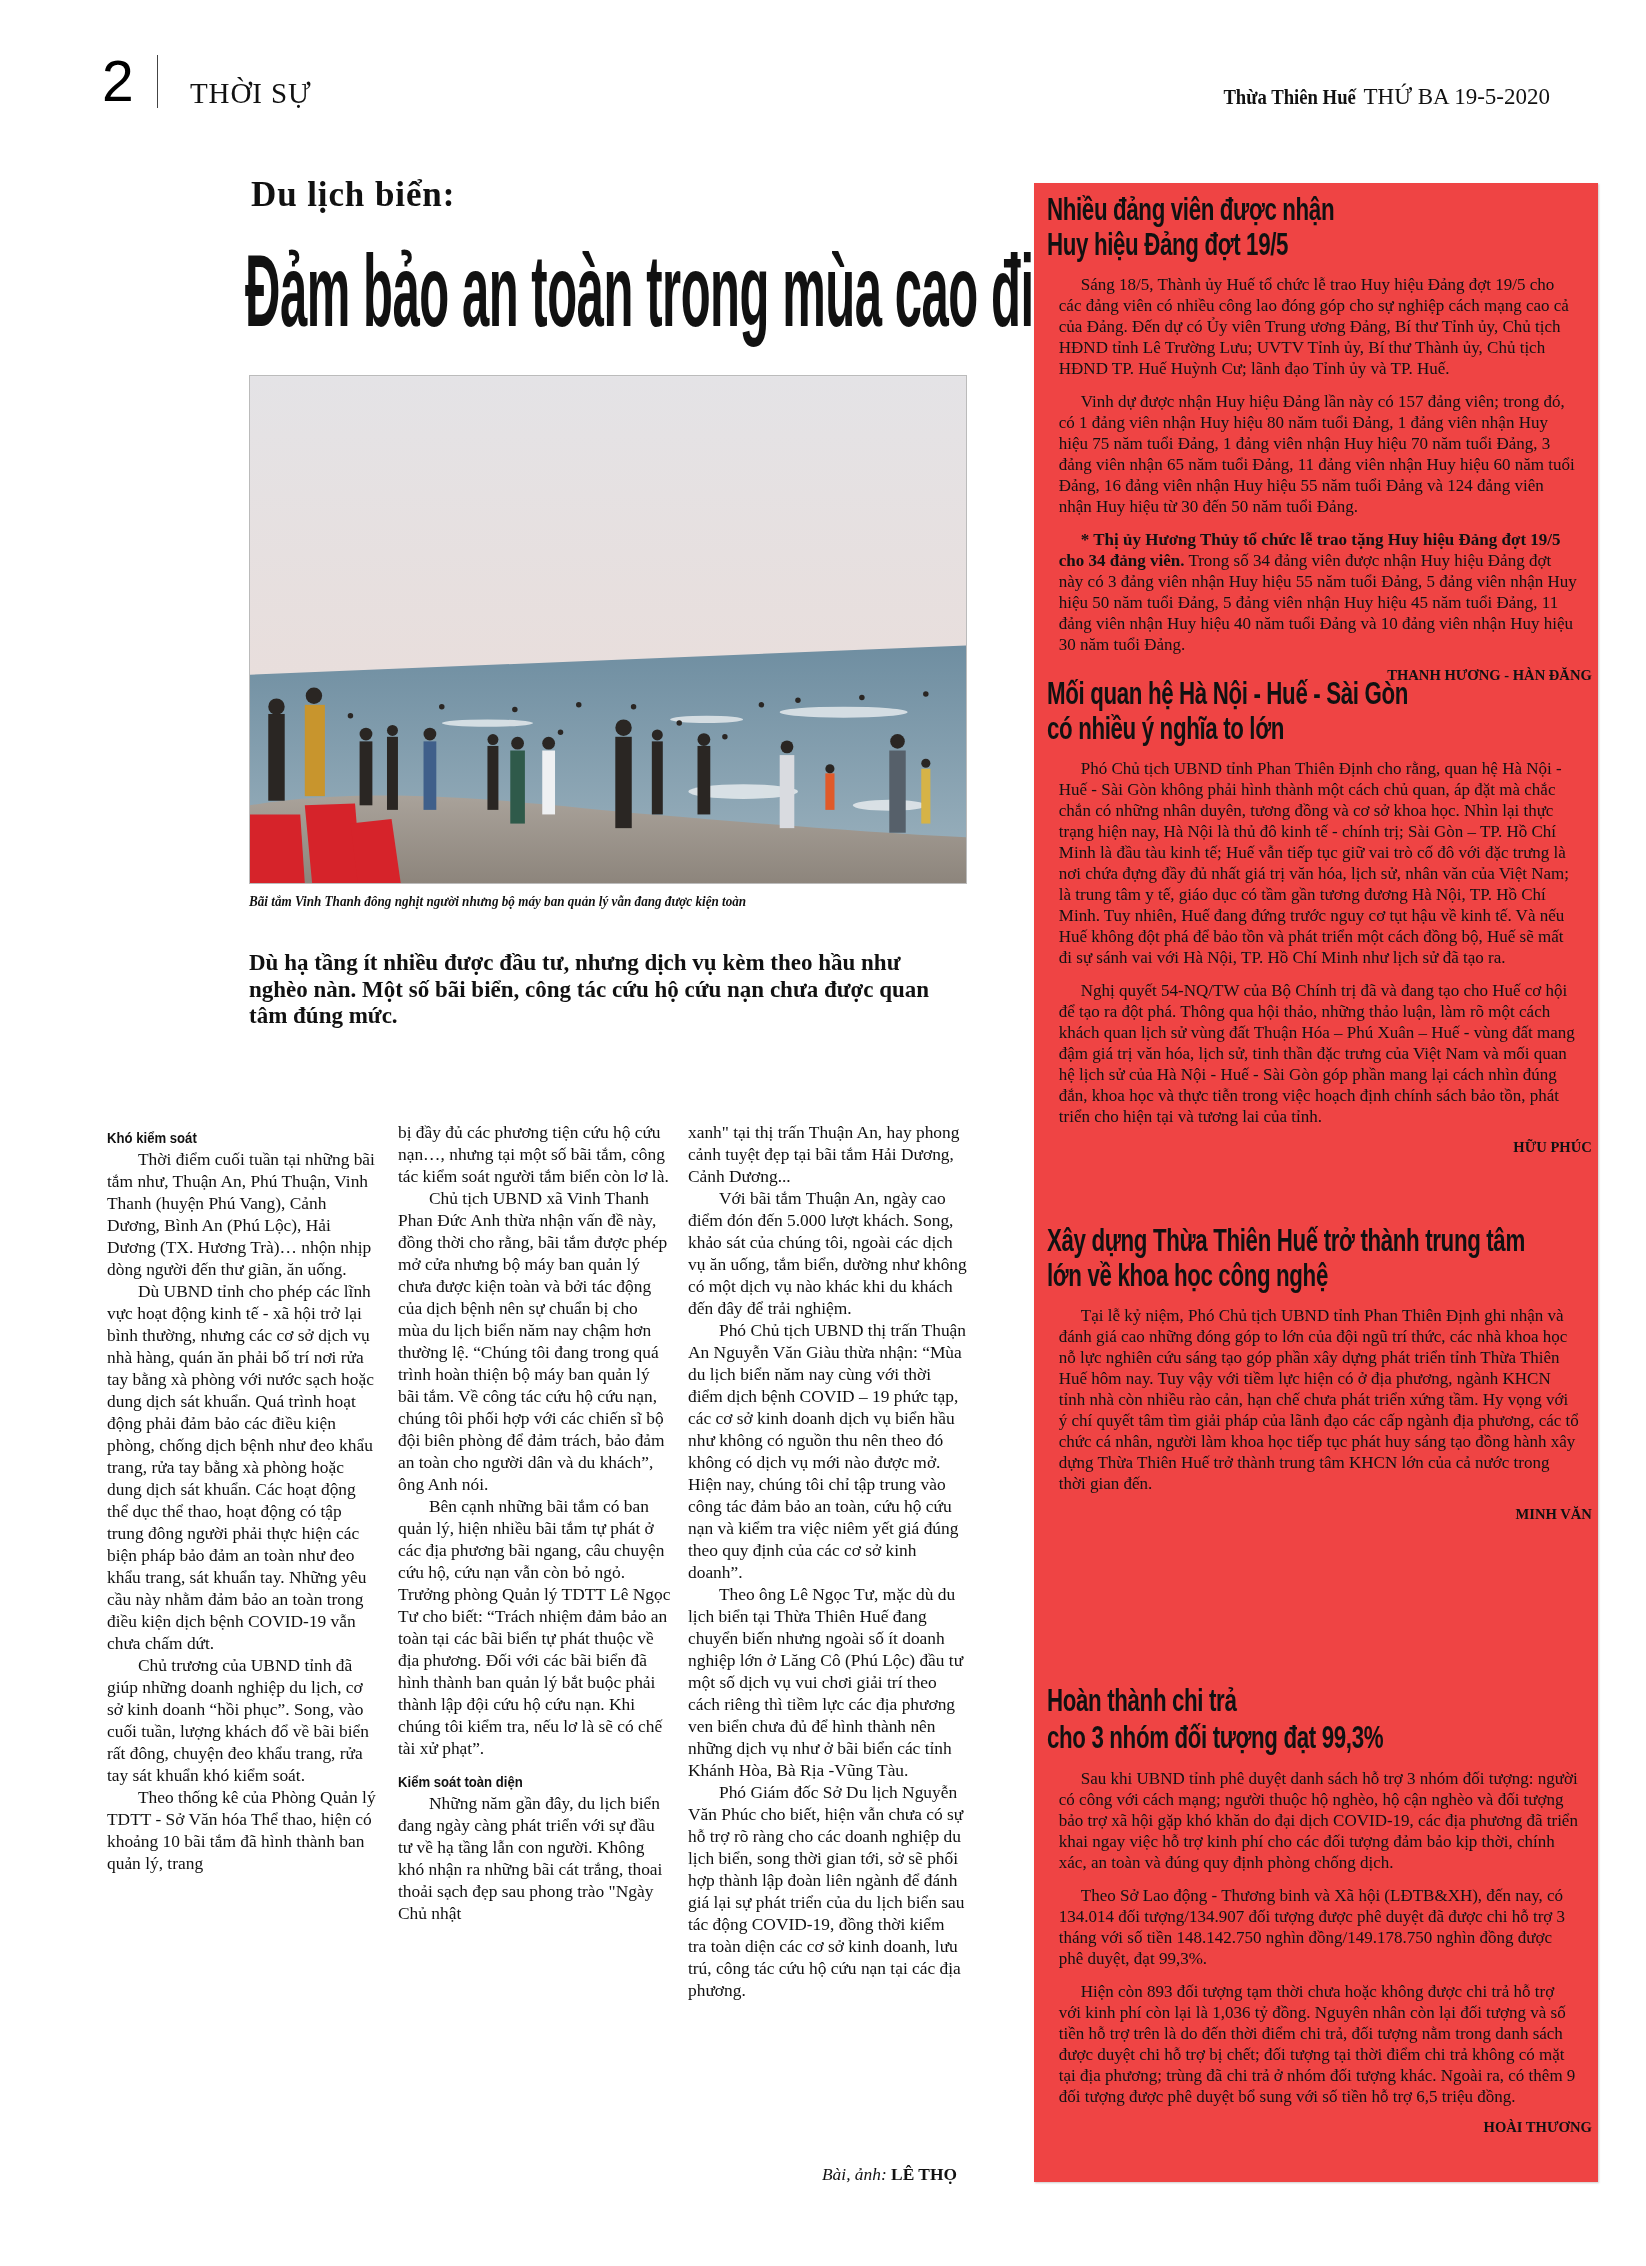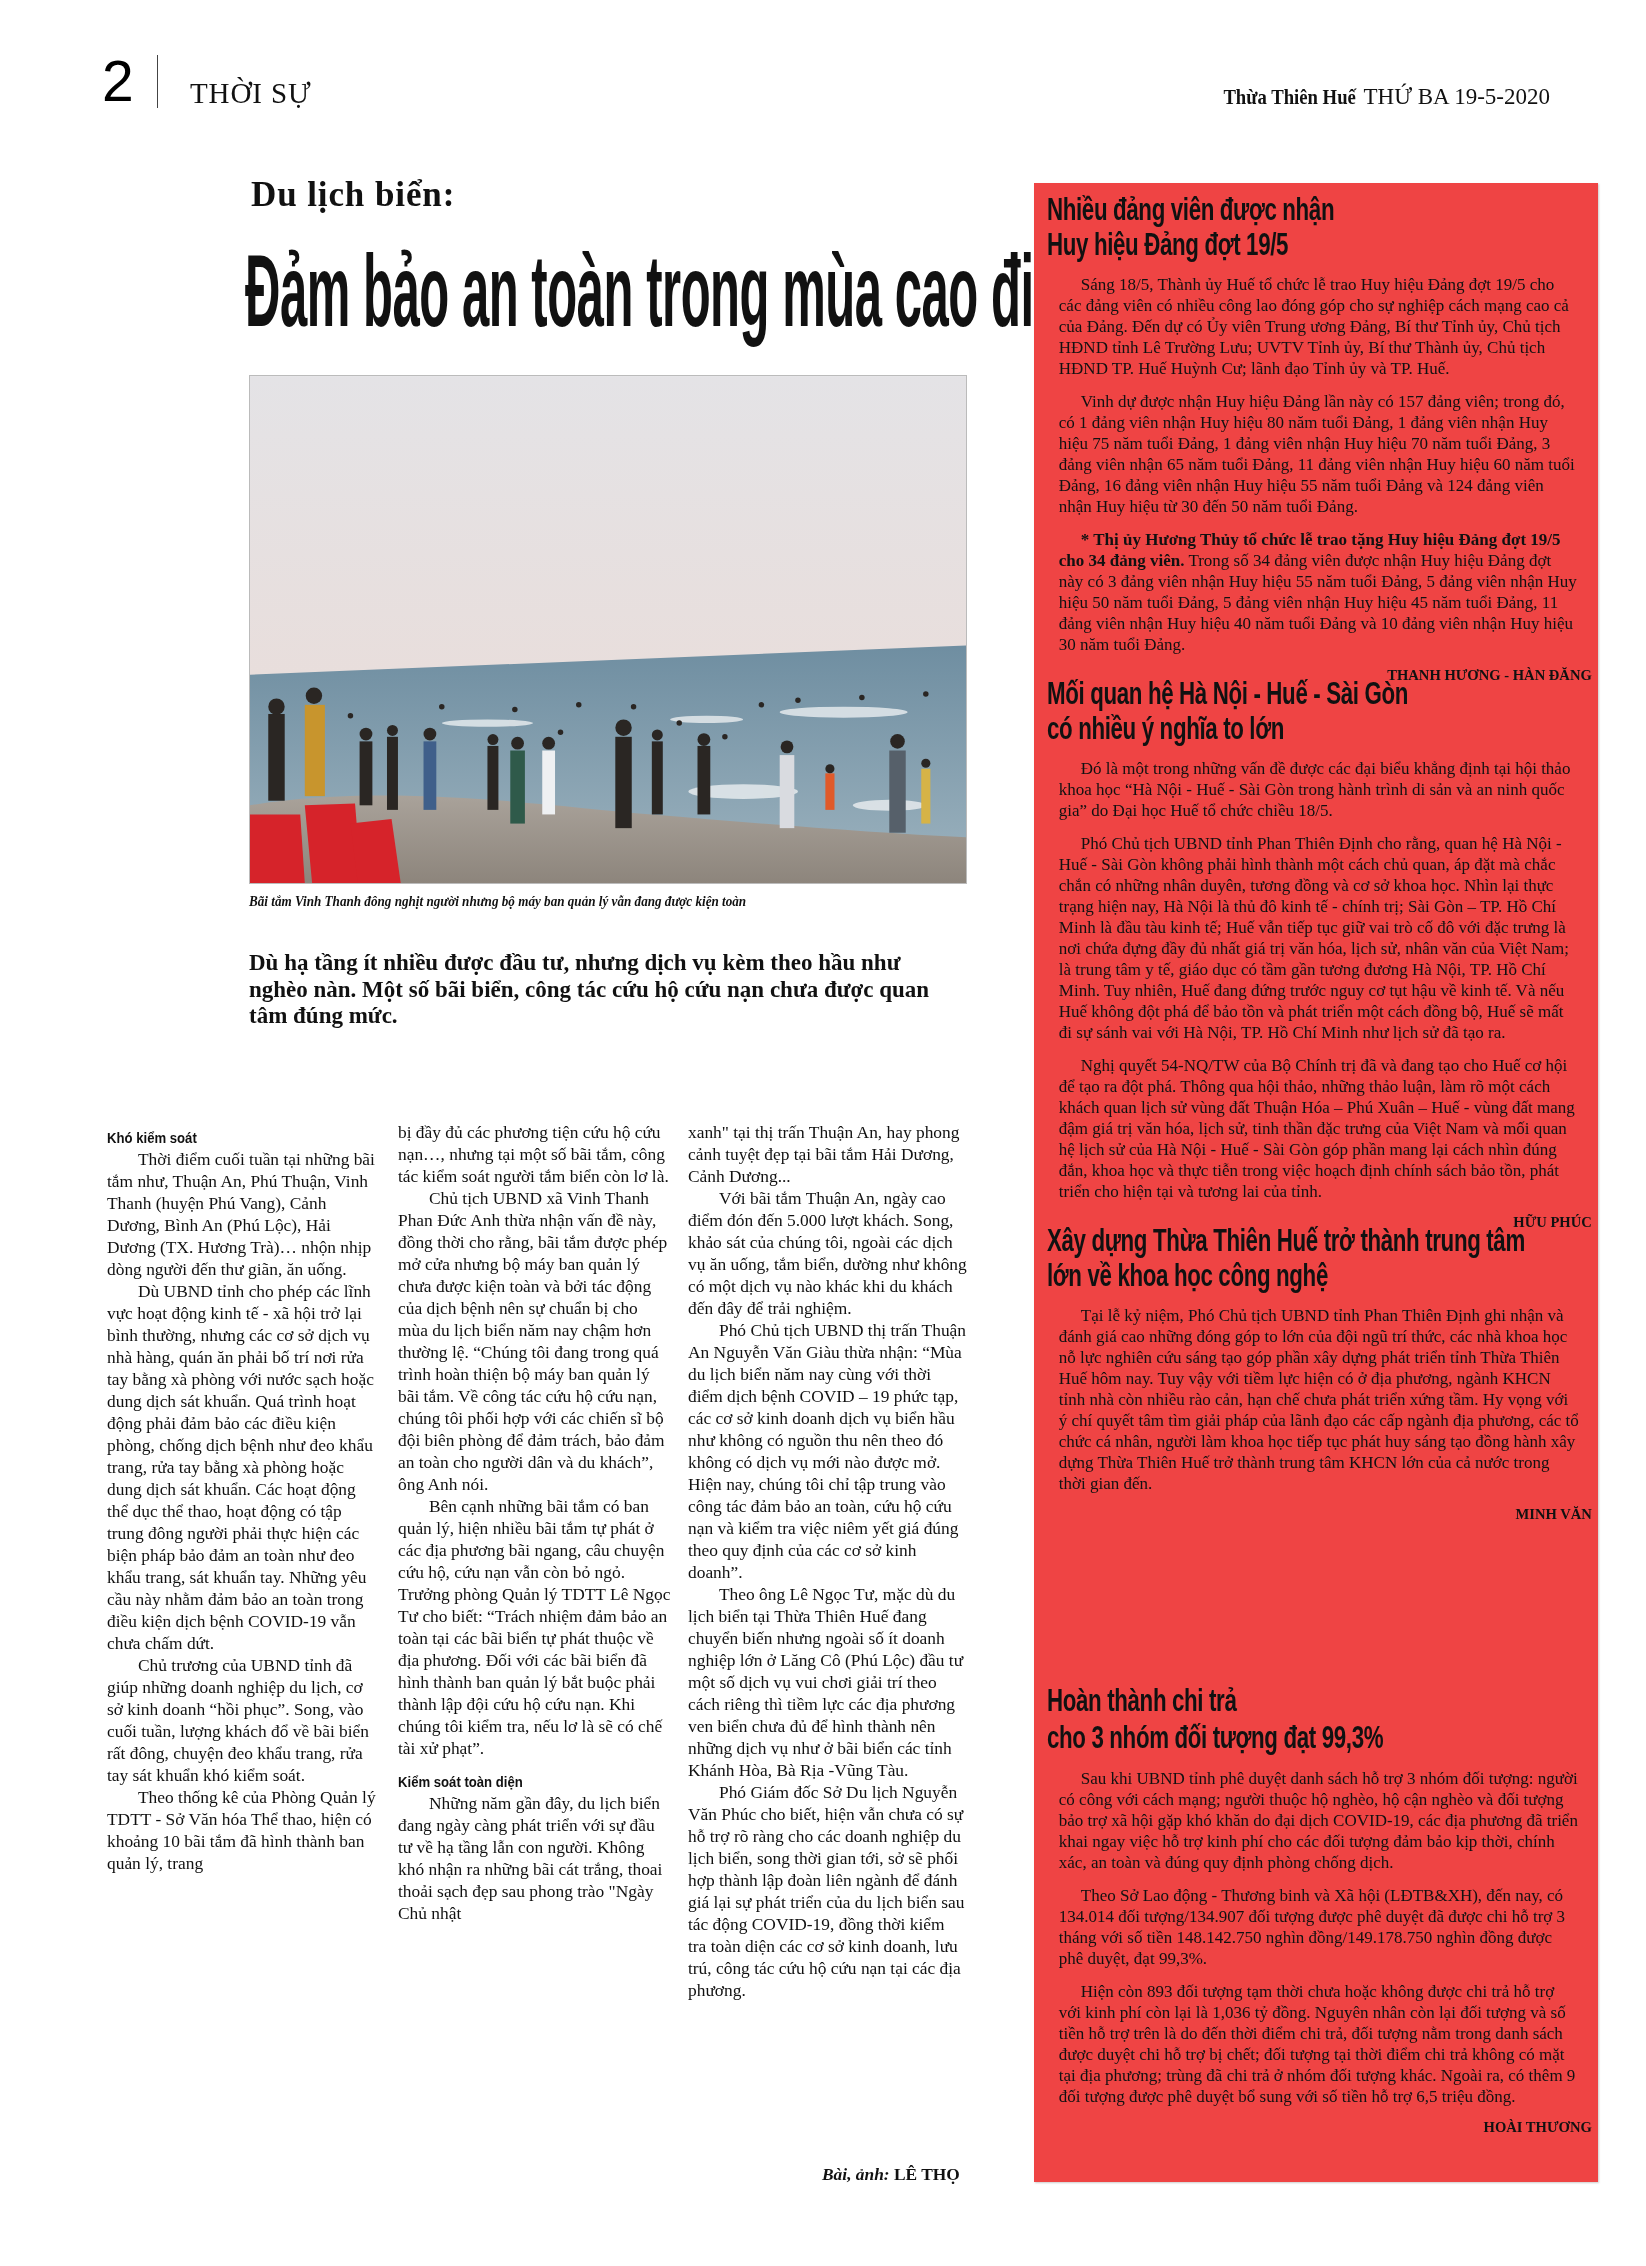--- a/index.html
+++ b/index.html
@@ -21,21 +21,21 @@
 
   .col { position:absolute; top:1087px; font-size:17.4px; line-height:22px; text-align:left;margin-top:41px; }
   .col1 { left:107px; width:274px; }
   .col2 { left:398px; width:274px; top:1080px; }
   .col3 { left:688px; width:279px; top:1080px; }
   .col p { margin:0; text-indent:31px; }
   .col p.noind { text-indent:0; }
   .sub { font-family:"Liberation Sans", sans-serif; font-weight:bold; font-size:14.6px; line-height:20px; margin:0; transform:scaleX(0.9); transform-origin:left; white-space:nowrap; }
   .col2 .sub { margin-top:12.8px; }
   .byline-main { position:absolute; left:822px; top:2164px; font-size:17.4px; font-weight:bold; }
-  .byline-main i { font-weight:bold; }
+  .byline-main i { font-weight:normal; }
 
   
   .sidebar { position:absolute; left:1034px; top:183px; width:564px; height:1999px; background:#ef4444; box-shadow:0.9px 0.9px 1.8px #ccc; }
   .brief { position:absolute; left:12.8px; width:545px; }
   .brief h2 { margin:0; font-family:"Liberation Sans", sans-serif; font-weight:bold; font-size:31px; line-height:35px; transform:scaleX(0.72); transform-origin:left top; width:749px; letter-spacing:-0.5px; }
   .brief p { margin:12px; font-size:17px; line-height:21px; text-indent:22px; }
   .brief .sig { text-align:right; font-weight:bold; font-size:14.6px; margin-top:1.8px; }
   .b1 { top:9.1px; }
   .b2 { top:493px; }
   .b3 { top:1040px; }
@@ -167,21 +167,20 @@
   <div class="brief b1">
     <h2><span>Nhiều đảng viên được nhận</span><br><span>Huy hiệu Đảng đợt 19/5</span></h2>
     <p>Sáng 18/5, Thành ủy Huế tổ chức lễ trao Huy hiệu Đảng đợt 19/5 cho các đảng viên có nhiều công lao đóng góp cho sự nghiệp cách mạng cao cả của Đảng. Đến dự có Ủy viên Trung ương Đảng, Bí thư Tỉnh ủy, Chủ tịch HĐND tỉnh Lê Trường Lưu; UVTV Tỉnh ủy, Bí thư Thành ủy, Chủ tịch HĐND TP. Huế Huỳnh Cư; lãnh đạo Tỉnh ủy và TP. Huế.</p>
     <p>Vinh dự được nhận Huy hiệu Đảng lần này có 157 đảng viên; trong đó, có 1 đảng viên nhận Huy hiệu 80 năm tuổi Đảng, 1 đảng viên nhận Huy hiệu 75 năm tuổi Đảng, 1 đảng viên nhận Huy hiệu 70 năm tuổi Đảng, 3 đảng viên nhận 65 năm tuổi Đảng, 11 đảng viên nhận Huy hiệu 60 năm tuổi Đảng, 16 đảng viên nhận Huy hiệu 55 năm tuổi Đảng và 124 đảng viên nhận Huy hiệu từ 30 đến 50 năm tuổi Đảng.</p>
     <p><b>* Thị ủy Hương Thủy tổ chức lễ trao tặng Huy hiệu Đảng đợt 19/5 cho 34 đảng viên.</b><span> Trong số 34 đảng viên được nhận Huy hiệu Đảng đợt này có 3 đảng viên nhận Huy hiệu 55 năm tuổi Đảng, 5 đảng viên nhận Huy hiệu 50 năm tuổi Đảng, 5 đảng viên nhận Huy hiệu 45 năm tuổi Đảng, 11 đảng viên nhận Huy hiệu 40 năm tuổi Đảng và 10 đảng viên nhận Huy hiệu 30 năm tuổi Đảng.</span></p>
     <div class="sig">THANH HƯƠNG - HÀN ĐĂNG</div>
   </div>
 
   <div class="brief b2">
     <h2><span>Mối quan hệ Hà Nội - Huế - Sài Gòn</span><br><span>có nhiều ý nghĩa to lớn</span></h2>
-    <p>Đó là một trong những vấn đề được các đại biểu khẳng định tại hội thảo khoa học “Hà Nội - Huế - Sài Gòn trong hành trình di sản và an ninh quốc gia” do Đại học Huế tổ chức chiều 18/5.</p>
     <p>Phó Chủ tịch UBND tỉnh Phan Thiên Định cho rằng, quan hệ Hà Nội - Huế - Sài Gòn không phải hình thành một cách chủ quan, áp đặt mà chắc chắn có những nhân duyên, tương đồng và cơ sở khoa học. Nhìn lại thực trạng hiện nay, Hà Nội là thủ đô kinh tế - chính trị; Sài Gòn – TP. Hồ Chí Minh là đầu tàu kinh tế; Huế vẫn tiếp tục giữ vai trò cố đô với đặc trưng là nơi chứa đựng đầy đủ nhất giá trị văn hóa, lịch sử, nhân văn của Việt Nam; là trung tâm y tế, giáo dục có tầm gần tương đương Hà Nội, TP. Hồ Chí Minh. Tuy nhiên, Huế đang đứng trước nguy cơ tụt hậu về kinh tế. Và nếu Huế không đột phá để bảo tồn và phát triển một cách đồng bộ, Huế sẽ mất đi sự sánh vai với Hà Nội, TP. Hồ Chí Minh như lịch sử đã tạo ra.</p>
     <p>Nghị quyết 54-NQ/TW của Bộ Chính trị đã và đang tạo cho Huế cơ hội để tạo ra đột phá. Thông qua hội thảo, những thảo luận, làm rõ một cách khách quan lịch sử vùng đất Thuận Hóa – Phú Xuân – Huế - vùng đất mang đậm giá trị văn hóa, lịch sử, tinh thần đặc trưng của Việt Nam và mối quan hệ lịch sử của Hà Nội - Huế - Sài Gòn góp phần mang lại cách nhìn đúng đắn, khoa học và thực tiễn trong việc hoạch định chính sách bảo tồn, phát triển cho hiện tại và tương lai của tỉnh.</p>
     <div class="sig">HỮU PHÚC</div>
   </div>
 
   <div class="brief b3">
     <h2><span>Xây dựng Thừa Thiên Huế trở thành trung tâm</span><br><span>lớn về khoa học công nghệ</span></h2>
     <p>Tại lễ kỷ niệm, Phó Chủ tịch UBND tỉnh Phan Thiên Định ghi nhận và đánh giá cao những đóng góp to lớn của đội ngũ trí thức, các nhà khoa học nỗ lực nghiên cứu sáng tạo góp phần xây dựng phát triển tỉnh Thừa Thiên Huế hôm nay. Tuy vậy với tiềm lực hiện có ở địa phương, ngành KHCN tỉnh nhà còn nhiều rào cản, hạn chế chưa phát triển xứng tầm. Hy vọng với ý chí quyết tâm tìm giải pháp của lãnh đạo các cấp ngành địa phương, các tổ chức cá nhân, người làm khoa học tiếp tục phát huy sáng tạo đồng hành xây dựng Thừa Thiên Huế trở thành trung tâm KHCN lớn của cả nước trong thời gian đến.</p>
     <div class="sig">MINH VĂN</div>
   </div>

